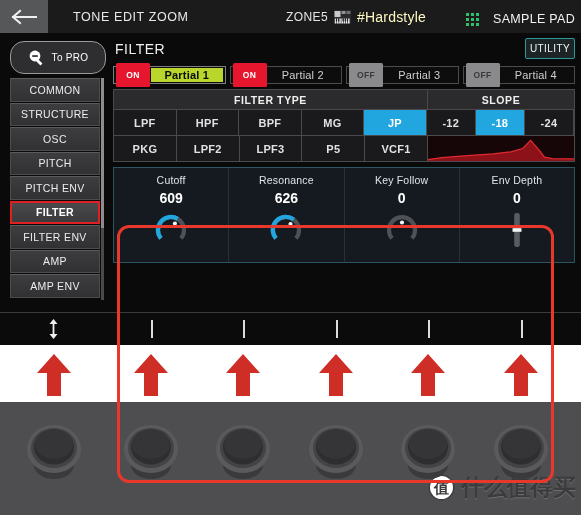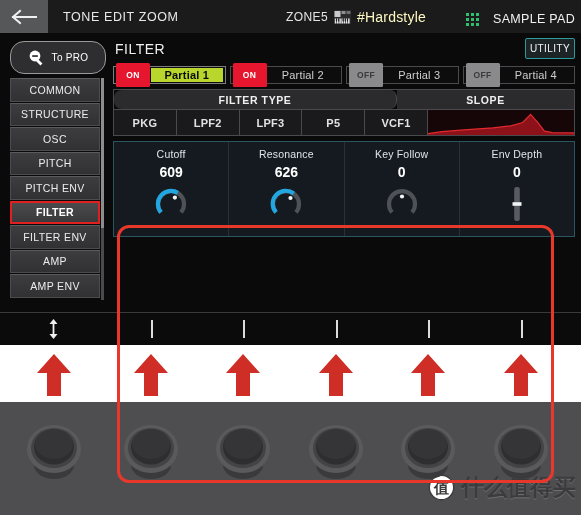--- a/index.html
+++ b/index.html
@@ -27,21 +27,21 @@
     display: flex; align-items: center;
   }
   .back-btn {
     width: 48px; height: 33px; background: #555759;
     display: flex; align-items: center; justify-content: center;
     cursor: pointer;
   }
   .back-arrow { display: block; }
   .topbar-title {
     color: #e9e9e9; font-size: 12.5px; letter-spacing: .6px;
-    margin-left: 15px; white-space: nowrap;
+    margin-left: 25px; white-space: nowrap;
   }
   .topbar-center {
     position: absolute; left: 286px; top: 0; height: 33px;
     display: flex; align-items: center; gap: 6px;
   }
   .zone-label { color: #e4e4e4; font-size: 12px; letter-spacing: .4px; }
   .kbd-icon { display: block; }
   .tone-name { color: #fef9c3; font-size: 14px; letter-spacing: .2px; text-align: center; }
   .topbar-right {
     position: absolute; right: 6px; top: 0; height: 38px;
@@ -133,21 +133,21 @@
 
   
   .ftblock { margin-top: 5px; border: 1px solid #4a4a4c; }
   .ft-headrow { display: flex; height: 19px; }
   .ft-head {
     background: #2b2b2d; color: #efefef; font-size: 10.5px;
     letter-spacing: .6px; font-weight: bold;
     display: flex; align-items: center; justify-content: center;
     border-right: 1px solid #4a4a4c;
   }
-  .ft-head.types { width: 283px; border-radius: 8px; }
+  .ft-head.types { width: 314px; }
   .ft-head.slope { flex: 1; border-right: none; }
   .ft-row { display: flex; height: 26px; border-top: 1px solid #4a4a4c; }
   .ft-cell {
     width: 62.8px; background: #1a1a1c; color: #e2e2e2;
     font-size: 11px; font-weight: bold; letter-spacing: .3px;
     display: flex; align-items: center; justify-content: center;
     border-right: 1px solid #4a4a4c; cursor: pointer;
   }
   .ft-cell.sel { background: #22a6e0; color: #ffffff; }
   .ft-cell.slope-cell { width: 49.3px; }
@@ -348,20 +348,30 @@
             <div class="pstate off">OFF</div>
             <div class="plabel">Partial 4</div>
           </div>
         </div>
 
       <div class="ftblock">
         <div class="ft-headrow">
           <div class="ft-head types">FILTER TYPE</div>
           <div class="ft-head slope">SLOPE</div>
         </div>
+        <div class="ft-row" id="ft-row1">
+            <div class="ft-cell">LPF</div>
+            <div class="ft-cell">HPF</div>
+            <div class="ft-cell">BPF</div>
+            <div class="ft-cell">MG</div>
+            <div class="ft-cell sel">JP</div>
+            <div class="ft-cell slope-cell">-12</div>
+            <div class="ft-cell slope-cell sel">-18</div>
+            <div class="ft-cell slope-cell">-24</div>
+          </div>
         <div class="ft-row" id="ft-row2">
             <div class="ft-cell">PKG</div>
             <div class="ft-cell">LPF2</div>
             <div class="ft-cell">LPF3</div>
             <div class="ft-cell">P5</div>
             <div class="ft-cell">VCF1</div>
             <div class="ft-graph"><svg width="100%" height="100%" viewBox="0 0 148 26" preserveAspectRatio="none">
                 <path d="M0,24.5 L14,22.5 L40,20.5 L66,18.5 L84,16.5 L96,13 L104,4.5 L112,14 L118,22 L126,23.6 L148,23.9 L148,26 L0,26 Z" fill="#8d1118"></path>
                 <path d="M0,24.5 L14,22.5 L40,20.5 L66,18.5 L84,16.5 L96,13 L104,4.5 L112,14 L118,22 L126,23.6 L148,23.9" fill="none" stroke="#e02a30" stroke-width="1.3"></path>
               </svg></div>

